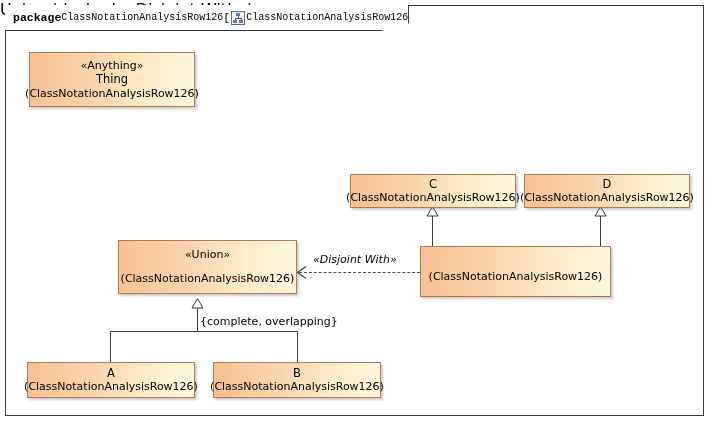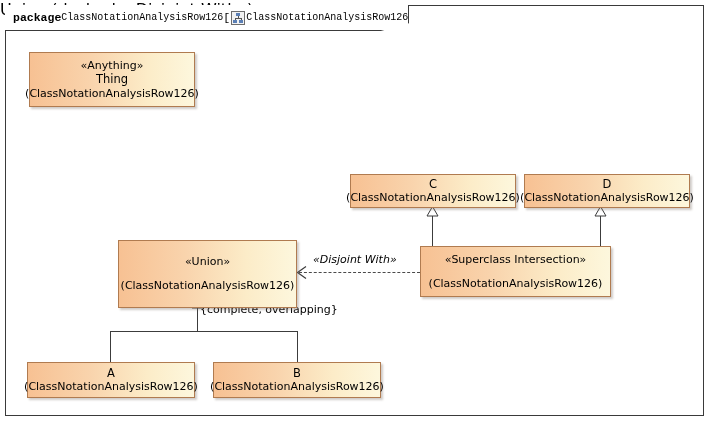--- a/index.html
+++ b/index.html
@@ -185,47 +185,46 @@
   <div class="edge-label" style="left:313px; top:253px;font-style:italic;">«Disjoint With»</div>
 
   
   <div class="ln vln" style="left:197px; top:307px; height:24px;"></div>
   <div class="ln hln" style="left:110px; top:331px; width:188px;"></div>
   <div class="ln vln" style="left:110px; top:331px; height:31px;"></div>
   <div class="ln vln" style="left:297px; top:331px; height:31px;"></div>
   <svg class="tri-up-outline" style="left:191px; top:298px;" width="13" height="11">
     <polygon points="6.5,0.5 12,10 1,10" fill="#ffffff" stroke="#3c3c3c" stroke-width="1"></polygon>
   </svg>
-  <div class="edge-label" style="left:200px; top:303px;">{complete, overlapping}</div>
+  <div class="edge-label" style="left:200px; top:315px;">{complete, overlapping}</div>
 
   
 
   <div class="cbox" style="left:29px; top:52px; width:166px; height:55px;">
     <div class="stereo">«Anything»</div>
     <div class="cname">Thing</div>
     <div class="qname">(ClassNotationAnalysisRow126)</div>
   </div>
 
   <div class="cbox" style="left:350px; top:174px; width:166px; height:34px;">
     <div class="cname">C</div>
     <div class="qname">(ClassNotationAnalysisRow126)</div>
   </div>
 
   <div class="cbox" style="left:524px; top:174px; width:166px; height:34px;">
     <div class="cname">D</div>
     <div class="qname">(ClassNotationAnalysisRow126)</div>
   </div>
 
-  <div class="cbox spaced" style="left:118px; top:240px; width:179px; height:68px;">
+  <div class="cbox spaced" style="left:118px; top:240px; width:179px; height:54px;">
     <div class="stereo">«Union»</div>
     <div class="qname">(ClassNotationAnalysisRow126)</div>
   </div>
 
   <div class="cbox spaced" style="left:420px; top:246px; width:191px; height:51px;">
-    <div class="stereo">«Superclass Intersection»</div>
     <div class="qname">(ClassNotationAnalysisRow126)</div>
   </div>
 
   <div class="cbox" style="left:27px; top:362px; width:168px; height:36px;">
     <div class="cname">A</div>
     <div class="qname">(ClassNotationAnalysisRow126)</div>
   </div>
 
   <div class="cbox" style="left:213px; top:362px; width:168px; height:36px;">
     <div class="cname">B</div>

